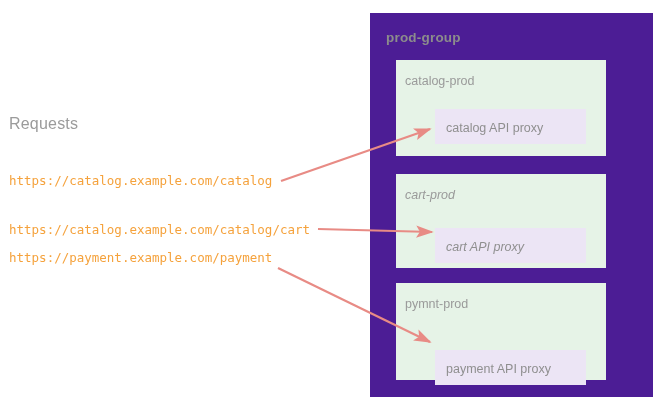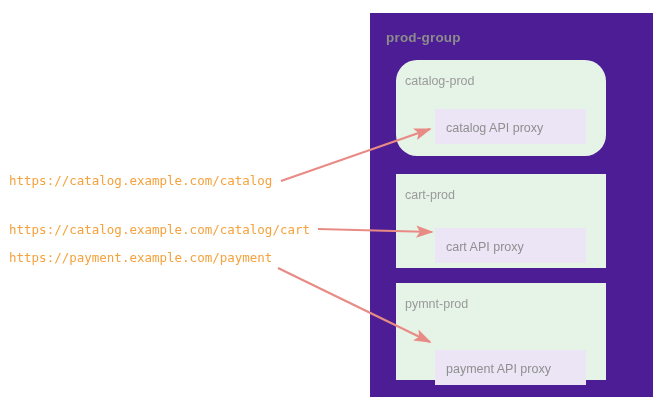--- a/index.html
+++ b/index.html
@@ -65,22 +65,22 @@
     letter-spacing: 0.2px;
     white-space: nowrap;
   }
 
   .env-box {
     position: absolute;
     left: 26px;
     width: 210px;
     background: #e6f3e7;
   }
-  .env-box.e0 { top: 47px;  height: 96px; border-radius: 21px; }
-  .env-box.e1 { top: 161px; height: 94px; }
+  .env-box.e0 { top: 47px;  height: 96px; }
+  .env-box.e1 { top: 161px; height: 94px; font-style: italic; }
   .env-box.e2 { top: 270px; height: 97px; }
 
   .env-title {
     position: absolute;
     left: 9px;
     top: 14px;
     font-size: 12.5px;
     color: #9a9a9a;
     white-space: nowrap;
   }
@@ -115,20 +115,21 @@
     width: 668px;
     height: 405px;
     pointer-events: none;
   }
 </style>
 </head>
 <body>
 
 <div id="canvas">
 
+  <div class="requests-title">Requests</div>
 
   <div class="req-url u0">https://catalog.example.com/catalog</div>
 
   <div class="req-url u1">https://catalog.example.com/catalog/cart</div>
 
   <div class="req-url u2">https://payment.example.com/payment</div>
 
   <div class="group-panel">
 
     <div class="group-title">prod-group</div>

